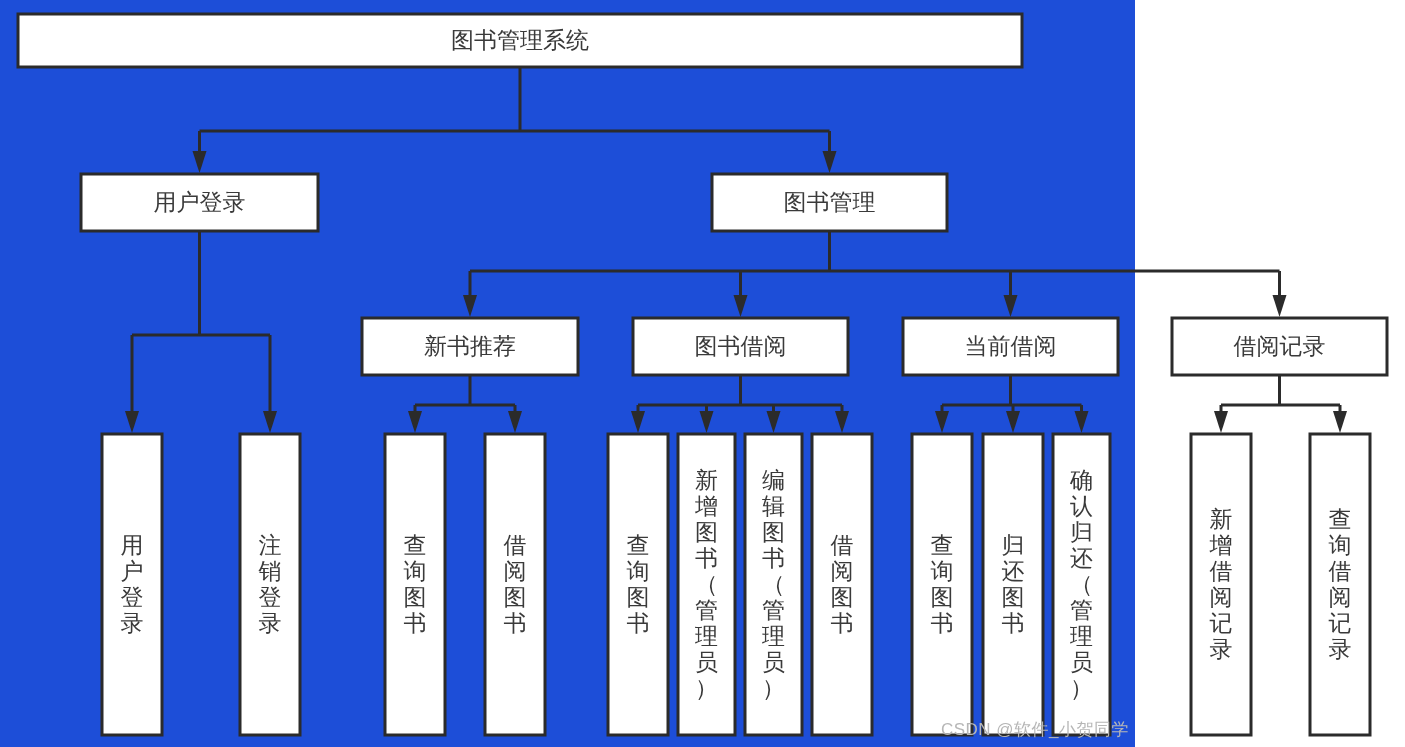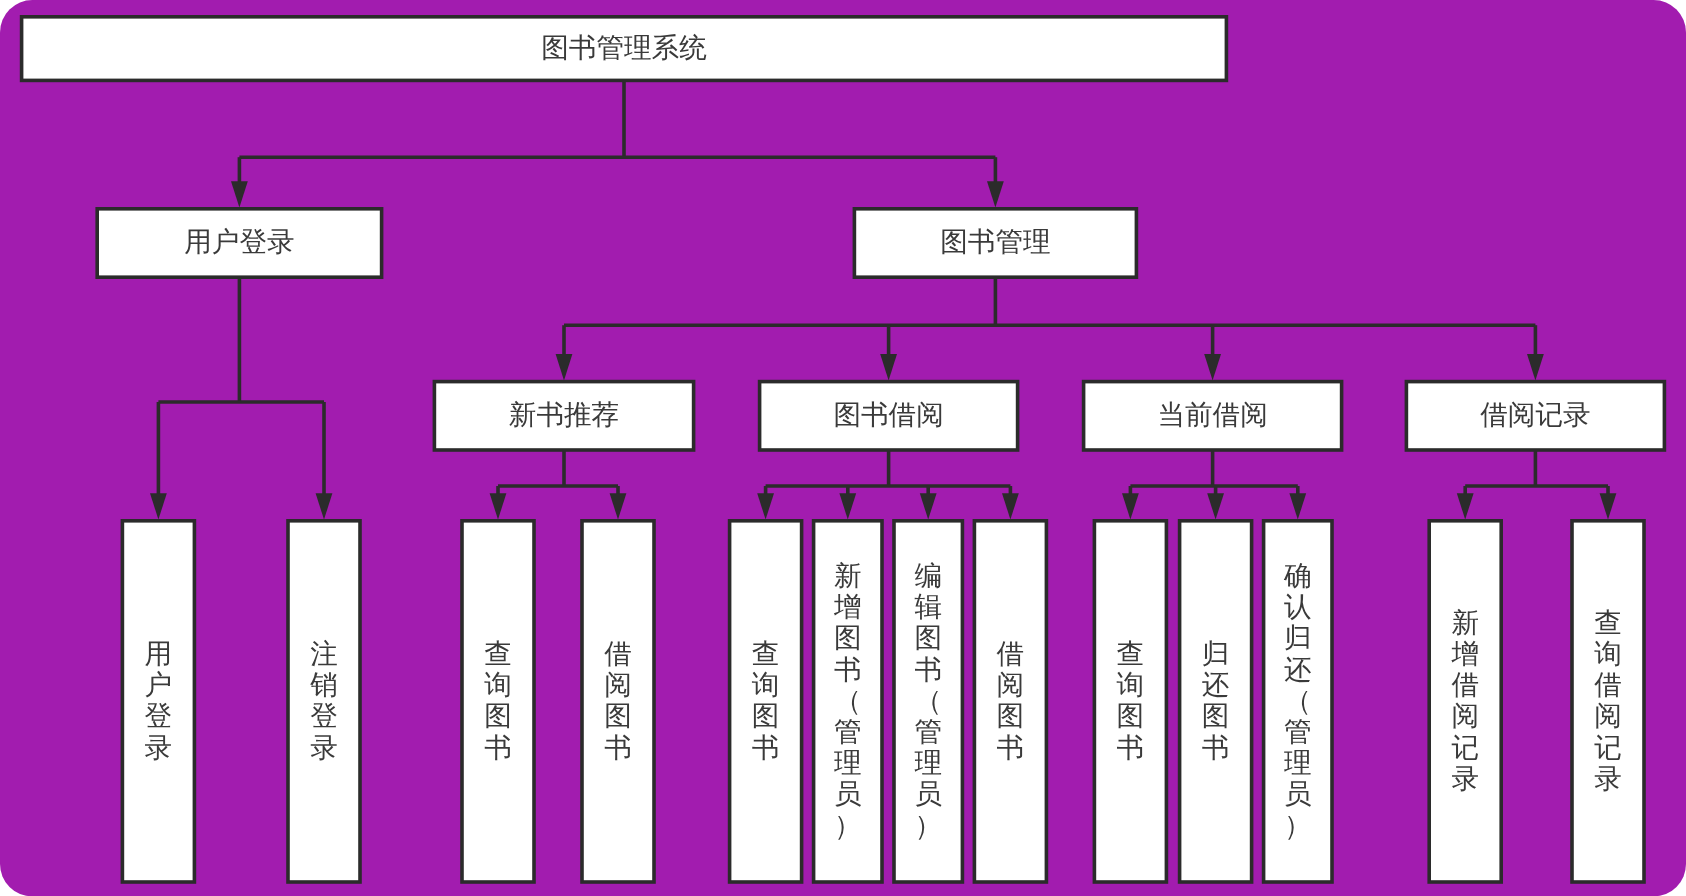--- a/index.html
+++ b/index.html
@@ -8,24 +8,23 @@
     background: #ffffff;
   }
   body {
     width: 1405px;
     height: 747px;
     font-family: "Liberation Sans", "DejaVu Sans", sans-serif;
     overflow: hidden;
   }
   #chart-root {
     position: relative;
-    width: 1405px;
+    width: 1135px;
     height: 747px;
-    background: #a21caf;
-    border-radius: 27px;
+    background: #1d4ed8;
   }
   svg.diagram {
     position: absolute;
     left: 0;
     top: 0;
     width: 1405px;
     height: 747px;
   }
   .node-box {
     fill: #ffffff;
@@ -216,13 +215,14 @@
         <g>
           <rect x="1191" y="434" width="60" height="301" class="node-box"></rect>
           <text x="1221" y="526.5" class="node-label-v"><tspan x="1221" dy="0">新</tspan><tspan x="1221" dy="26">增</tspan><tspan x="1221" dy="26">借</tspan><tspan x="1221" dy="26">阅</tspan><tspan x="1221" dy="26">记</tspan><tspan x="1221" dy="26">录</tspan></text>
         </g>
         <g>
           <rect x="1310" y="434" width="60" height="301" class="node-box"></rect>
           <text x="1340" y="526.5" class="node-label-v"><tspan x="1340" dy="0">查</tspan><tspan x="1340" dy="26">询</tspan><tspan x="1340" dy="26">借</tspan><tspan x="1340" dy="26">阅</tspan><tspan x="1340" dy="26">记</tspan><tspan x="1340" dy="26">录</tspan></text>
         </g>
       </g>
   </svg>
+  <div class="watermark">CSDN @软件_小贺同学</div>
 </div>
 
 </body></html>

